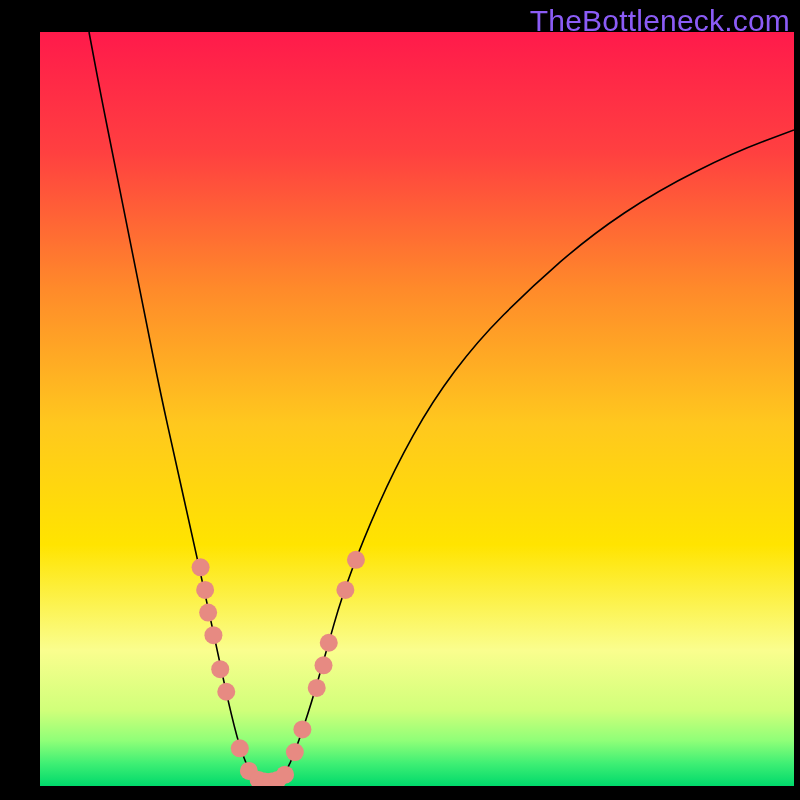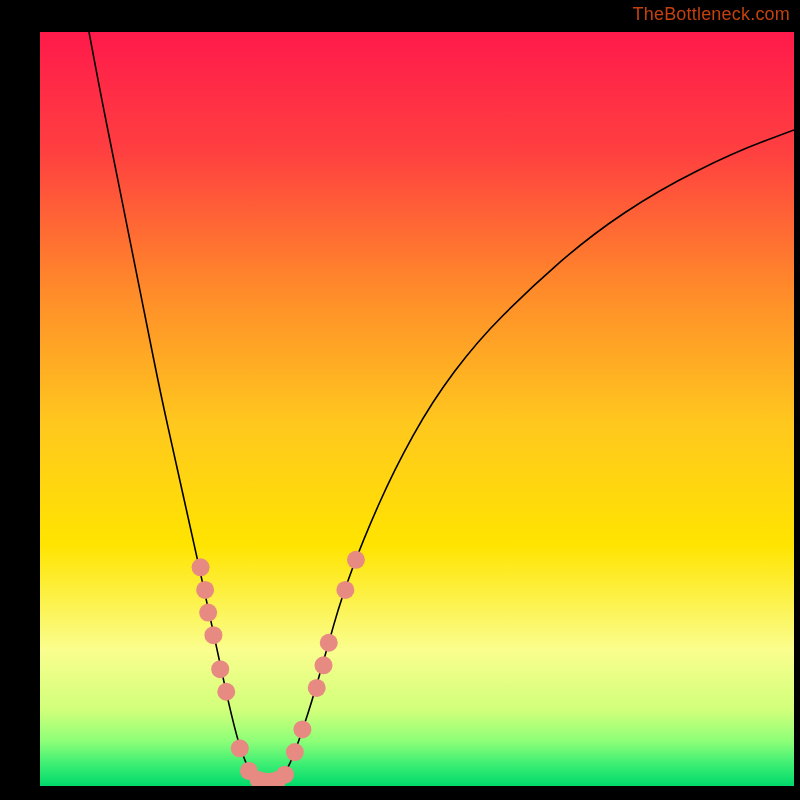--- a/index.html
+++ b/index.html
@@ -14,22 +14,22 @@
   .outer {
     position: relative;
     width: 800px;
     height: 800px;
     background: #000;
   }
   .watermark {
     position: absolute;
     top: 4px;
     right: 10px;
-    color: #c2410c;
-    font-size: 18px;
+    color: #8b5cf6;
+    font-size: 30px;
     font-weight: 500;
     letter-spacing: 0.2px;
     z-index: 50;
   }
   svg {
     position: absolute;
     top: 0;
     left: 0;
   }
 </style>

